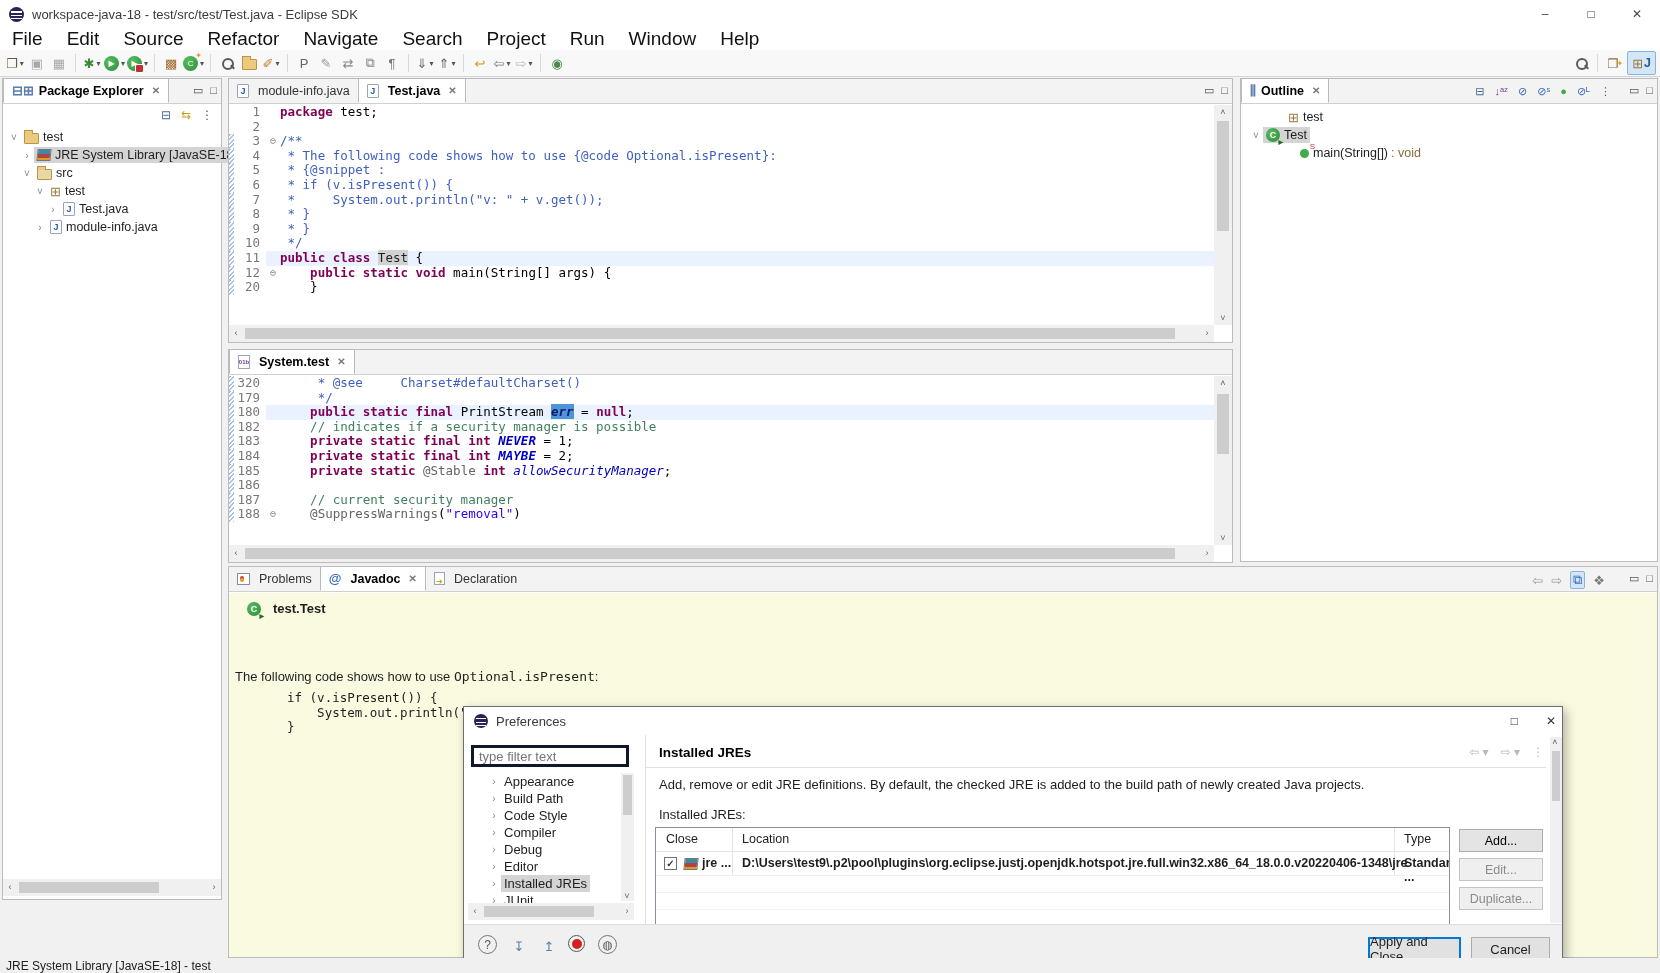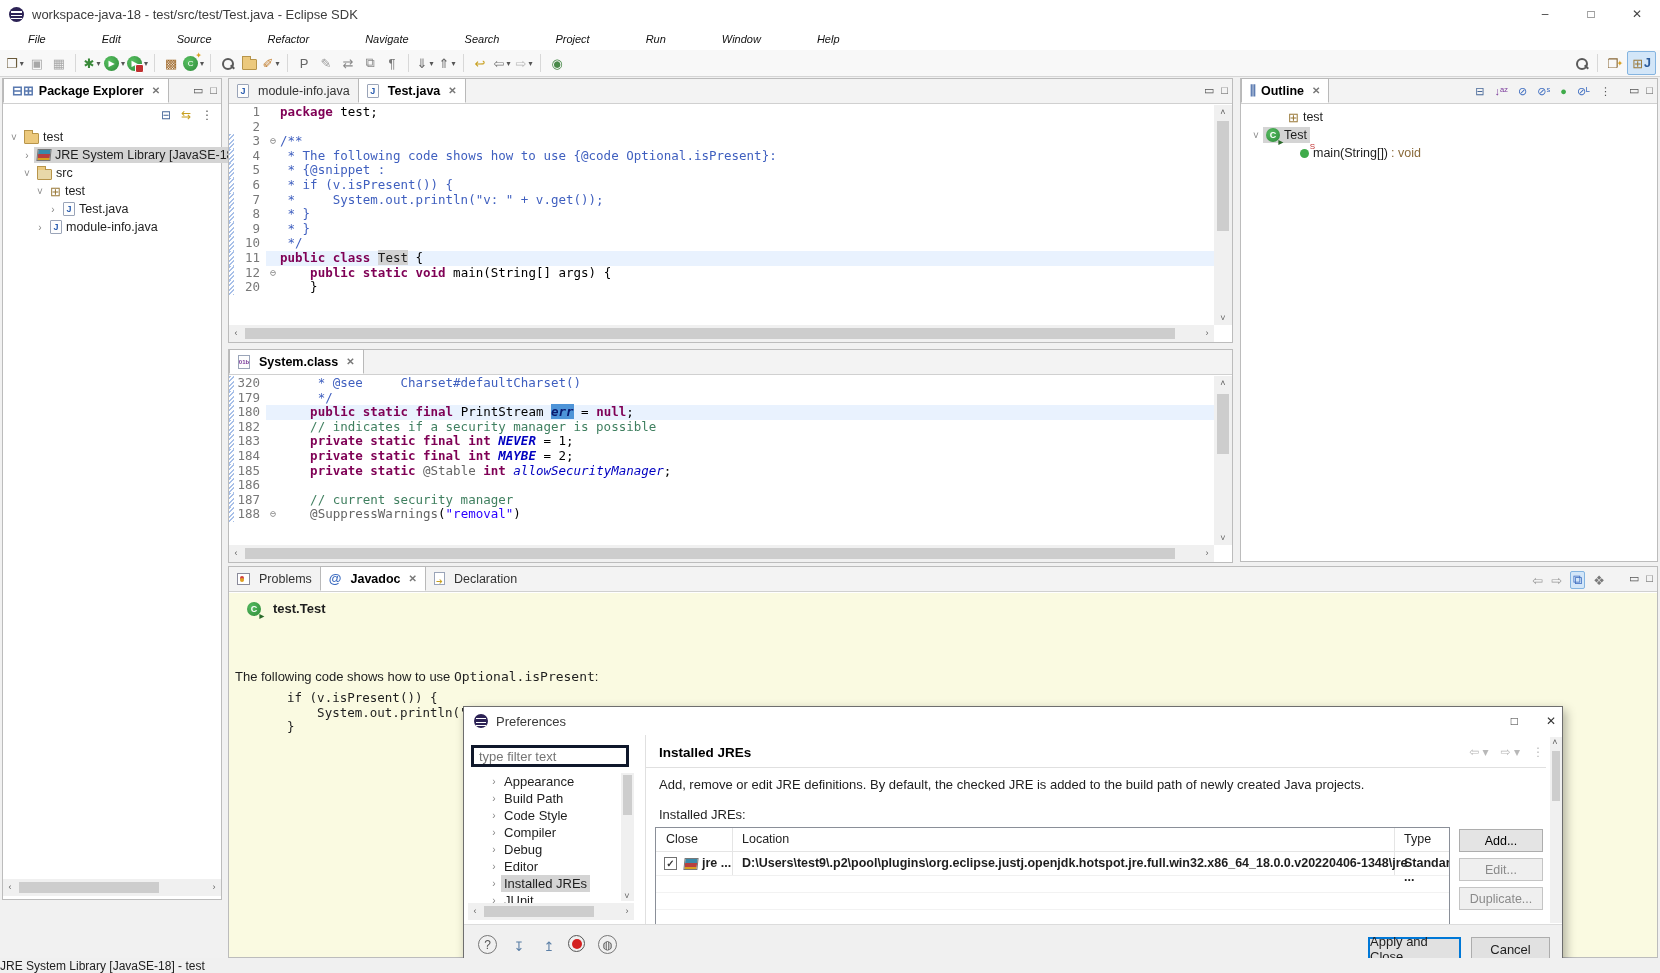--- a/index.html
+++ b/index.html
@@ -10,21 +10,21 @@
 
   
   #titlebar { left:0; top:0; width:1660px; height:28px; background:#fff; display:flex; align-items:center; }
   #titlebar .title { margin-left:8px; color:#3c3c3c; font-size:13px; }
   .win-controls { position:absolute; right:0; top:0; height:28px; display:flex; }
   .win-btn { width:46px; height:28px; display:flex; align-items:center; justify-content:center; color:#444; font-size:12px; }
   .eclipse-logo { width:15px; height:15px; border-radius:50%; background:#2c2255; position:relative; overflow:hidden; margin-left:9px; flex:none; }
   .eclipse-logo::after { content:""; position:absolute; left:2px; right:2px; top:4px; height:8px;
      background:repeating-linear-gradient(to bottom,#fff 0 1.5px,#2c2255 1.5px 3.6px); }
   #menubar { left:0; top:28px; width:1660px; height:22px; background:#fff; display:flex; align-items:center; }
-  #menubar .mi { padding:0 28px; font-size:11px; color:#111; height:100%; display:flex; align-items:center;font-style:italic; }
+  #menubar .mi { padding:0 12px; font-size:19px; color:#111; height:100%; display:flex; align-items:center; }
 
   #toolbar { left:0; top:50px; width:1660px; height:27px; background:#f8f8f8; border-bottom:1px solid #d5d5d5; display:flex; align-items:center; padding-left:4px; }
   .tbi { height:22px; min-width:20px; display:flex; align-items:center; justify-content:center; margin:0 1px; font-size:13px; }
   .tbi .dd { font-size:8px; color:#555; margin-left:2px; }
   .tbsep { width:1px; height:18px; background:#d8d8d8; margin:0 5px; }
   .circle-run { width:15px; height:15px; border-radius:50%; background:radial-gradient(circle at 35% 35%, #57c060, #2e8a3a); color:#fff; font-size:8px; display:flex; align-items:center; justify-content:center; position:relative; }
   .circle-run.cov::after { content:""; position:absolute; right:-2px; bottom:-2px; width:7px; height:7px; background:#c03030; border:1px solid #fff; border-radius:2px; }
   .circle-run.newc::after { content:"✦"; position:absolute; right:-4px; top:-5px; color:#d8a020; font-size:8px; }
   .mag { width:13px; height:13px; position:relative; }
   .mag::before { content:""; position:absolute; left:1px; top:1px; width:8px; height:8px; border:2px solid #5a5a5a; border-radius:50%; }
@@ -117,21 +117,21 @@
   .side-btn { position:absolute; left:995px; width:84px; height:23px; background:#e4e4e4; border:1px solid #adadad; font-size:12.5px; display:flex; align-items:center; justify-content:center; color:#000; }
   .side-btn.dis { color:#8a8a8a; background:#efefef; border-color:#c4c4c4; }
   #prefs .footer { position:absolute; left:0; right:0; bottom:0; height:45px; background:#f0f0f0; border-top:1px solid #dcdcdc; }
   .ft-ic { position:absolute; top:10px; width:22px; height:22px; display:flex; align-items:center; justify-content:center; color:#5b7fa6; font-size:13px; }
   .ic-circle { border:1.5px solid #777; border-radius:50%; color:#555; width:19px; height:19px; font-size:12px; }
   .ic-rec { width:17px; height:17px; border:1.5px solid #555; border-radius:50%; display:flex; align-items:center; justify-content:center; }
   .ic-rec::after { content:""; width:10px; height:10px; border-radius:50%; background:#d42020; }
   .dlg-btn { position:absolute; top:230px; height:24px; background:#e1e1e1; border:1px solid #adadad; font-size:13px; display:flex; align-items:center; justify-content:center; font-family:"Liberation Sans",sans-serif; }
   .dlg-btn.def { border:2px solid #0078d7; }
 
-  #statusbar { position:absolute; left:0; top:958px; width:1660px; height:15px; background:#f0f0f0; font-size:12px; color:#222; display:flex; align-items:center; padding-left:0; }
+  #statusbar { position:absolute; left:0; top:958px; width:1660px; height:15px; background:#f0f0f0; font-size:12px; color:#222; display:flex; align-items:center; padding-left:6px; }
 </style>
 </head>
 <body>
 
 <div id="titlebar" class="abs">
   <span class="eclipse-logo"></span>
   <span class="title">workspace-java-18 - test/src/test/Test.java - Eclipse SDK</span>
   <div class="win-controls" id="win-controls">
       <div class="win-btn">–</div>
       <div class="win-btn">□</div>
@@ -374,21 +374,21 @@
   <div class="sb" style="left:0px;top:246px;width:985px;height:17px">
     <span class="ar" style="left:0;top:1px">‹</span>
       <span class="ar" style="right:0;top:1px">›</span>
     <div class="thumb" style="top:3px;height:11px;left:16px;width:930px"></div>
     </div>
   </div>
 <div id="ed2" class="panel" style="left:228px; top:349px; width:1005px; height:214px;">
   <div class="tabrow">
       <div class="tab active">
     <span class="ticon i-classfile">01b</span>
-        <span>System.class</span>
+        <span>System.test</span>
         <span class="x">✕</span>
       </div>
     </div>
   <div class="codearea" style="left:0;top:26px;width:985px;height:169px">
       <div class="cl  qdon">
     <span class="qd"></span><span class="ln">320</span><span class="fold"></span><span class="txt"><span class="s-doc">     * @see     Charset#defaultCharset()</span></span></div>
       <div class="cl  qdon">
     <span class="qd"></span><span class="ln">179</span><span class="fold"></span><span class="txt"><span class="s-doc">     */</span></span></div>
       <div class="cl hl qdon">
     <span class="qd"></span><span class="ln">180</span><span class="fold"></span><span class="txt"><span class="s-pl">    </span><span class="s-kw">public</span><span class="s-pl"> </span><span class="s-kw">static</span><span class="s-pl"> </span><span class="s-kw">final</span><span class="s-pl"> PrintStream </span><span class="s-sel">err</span><span class="s-pl"> = </span><span class="s-kw">null</span><span class="s-pl">;</span></span></div>

